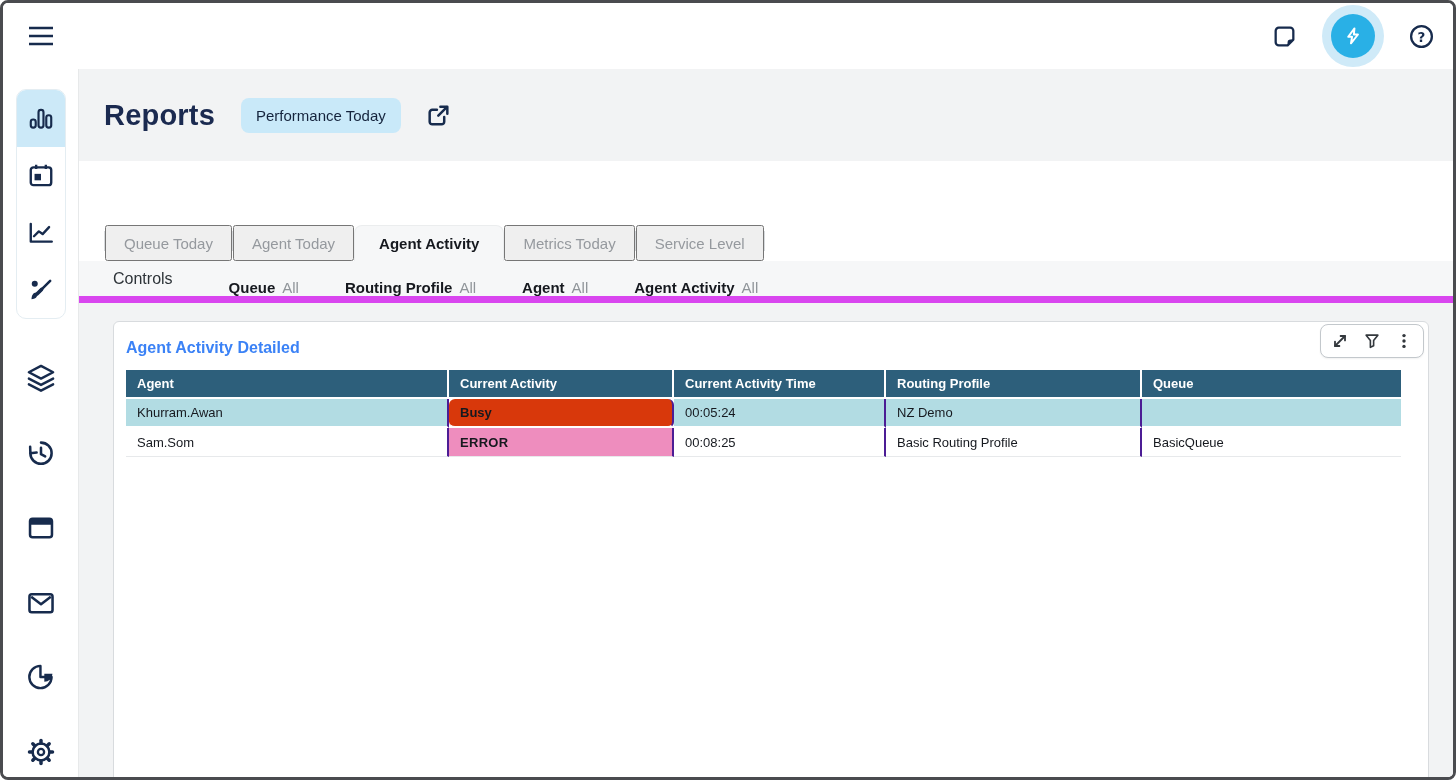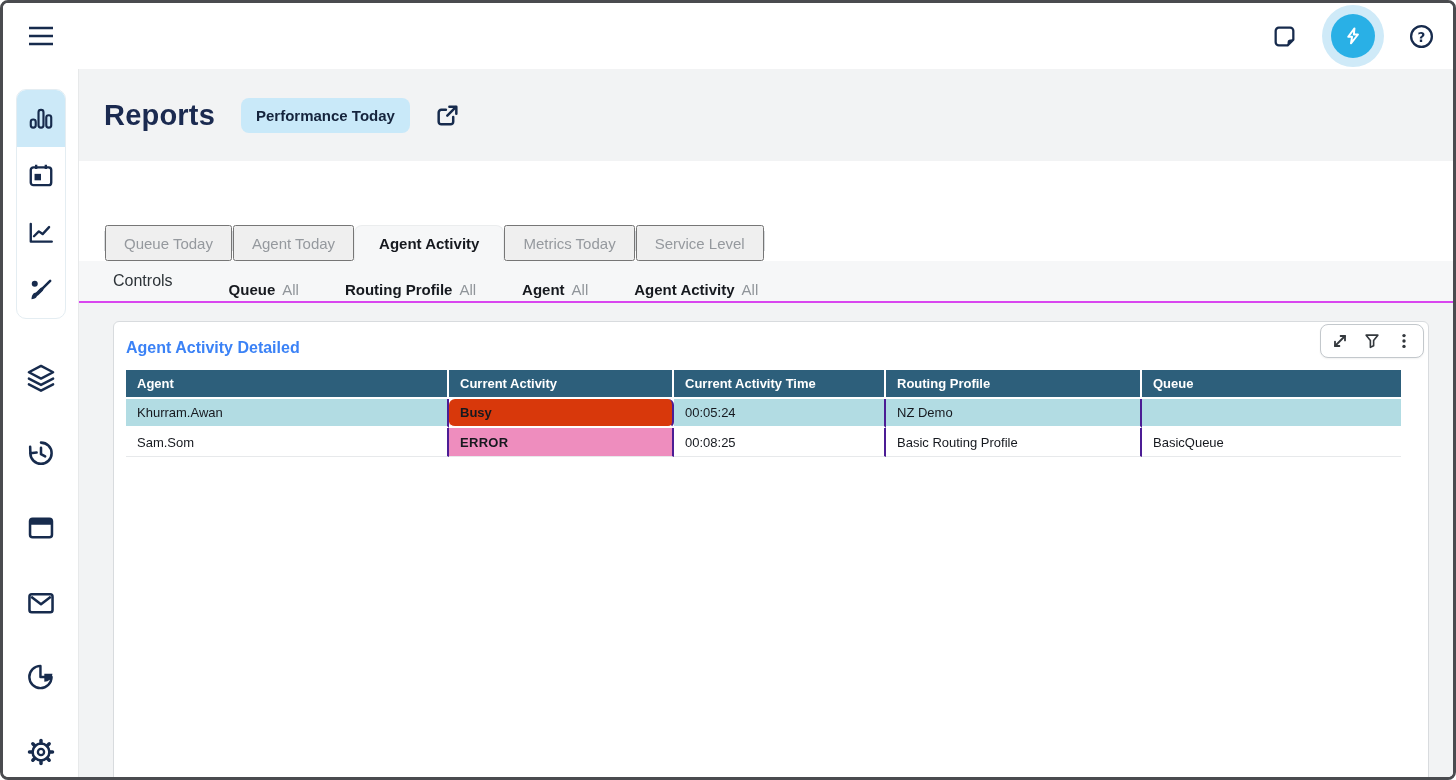--- a/index.html
+++ b/index.html
@@ -25,30 +25,30 @@
   .icon-group { position:absolute; left:13px; top:20px; width:50px; border:1px solid #e4edf2; border-radius:10px; background:#fff; overflow:hidden; }
   .icon-cell { height:57px; display:flex; align-items:center; justify-content:center; cursor:pointer; }
   .icon-cell.active { background:#cce9f8; }
   .side-icon { position:absolute; left:0; width:76px; display:flex; justify-content:center; cursor:pointer; background:none; border:none; }
 
   
   .main { position:absolute; left:76px; top:66px; right:0; bottom:0; display:flex; flex-direction:column; background:#f2f3f4;justify-content:space-between; }
 
   .page-header { height:92px; background:#f2f3f4; display:flex; align-items:center; padding-left:25px; flex:0 0 auto; }
   .page-title { font-size:29px; font-weight:bold; color:#1b2a50; letter-spacing:0.2px; }
-  .badge { margin-left:26px; background:#c9e9f9; color:#15243d; font-size:15px; font-weight:bold; padding:9px 15px; border-radius:8px; border:none; cursor:pointer; }
+  .badge { margin-left:26px; background:#c9e9f9; color:#15243d; font-size:15px; font-weight:normal; padding:9px 15px; border-radius:8px; border:none; cursor:pointer; }
   .extlink-btn { margin-left:24px; background:none; border:none; cursor:pointer; display:flex; }
 
   .white-band { height:100px; background:#ffffff; position:relative; flex:0 0 auto; }
   .tabs { position:absolute; left:25px; bottom:0; display:flex; align-items:flex-end; }
   .tab { height:36px; display:flex; align-items:center; padding:0 17px; font-size:15px; color:#95999e; cursor:pointer; white-space:nowrap; }
   .tab.active { background:#f6f7f8; border:1px solid #ebedee; border-bottom:none; border-radius:8px 8px 0 0; font-weight:bold; color:#16191f; padding:0 24px; }
   .tab-sep { width:1px; height:20px; background:#d7dadd; margin-bottom:10px; }
 
-  .controls-strip { height:42px; background:#f6f7f8; border-bottom:2px solid #d946ef; display:flex; align-items:center; padding-left:34px; flex:0 0 auto; }
+  .controls-strip { height:42px; background:#f6f7f8; border-bottom:7px solid #d946ef; display:flex; align-items:center; padding-left:34px; flex:0 0 auto; }
   .controls-label { font-size:16px; color:#2d3338; margin-right:56px; }
   .filter { margin-right:46px; font-size:15px; cursor:pointer; white-space:nowrap;margin-top:17px; }
   .filter .fname { font-weight:bold; color:#16191f; }
   .filter .fval { color:#90959a; margin-left:7px; }
 
   .content { flex:1 1 auto; position:relative; background:#f2f3f4; }
   .card { position:absolute; left:34px; right:24px; top:18px; bottom:-6px; background:#fff; border:1px solid #d8dbde; border-radius:6px; }
   .card-toolbar { position:absolute; top:2px; right:4px; display:flex; align-items:center; gap:6px; background:#fff; border:1px solid #c3c8cc; border-radius:8px; padding:4px 6px; box-shadow:0 1px 2px rgba(0,0,0,0.06); }
   .tool-btn { width:26px; height:24px; background:none; border:none; cursor:pointer; display:flex; align-items:center; justify-content:center; }
   .card-title { margin:17px 0 0 12px; font-size:16px; font-weight:bold; color:#3b82f6; }

